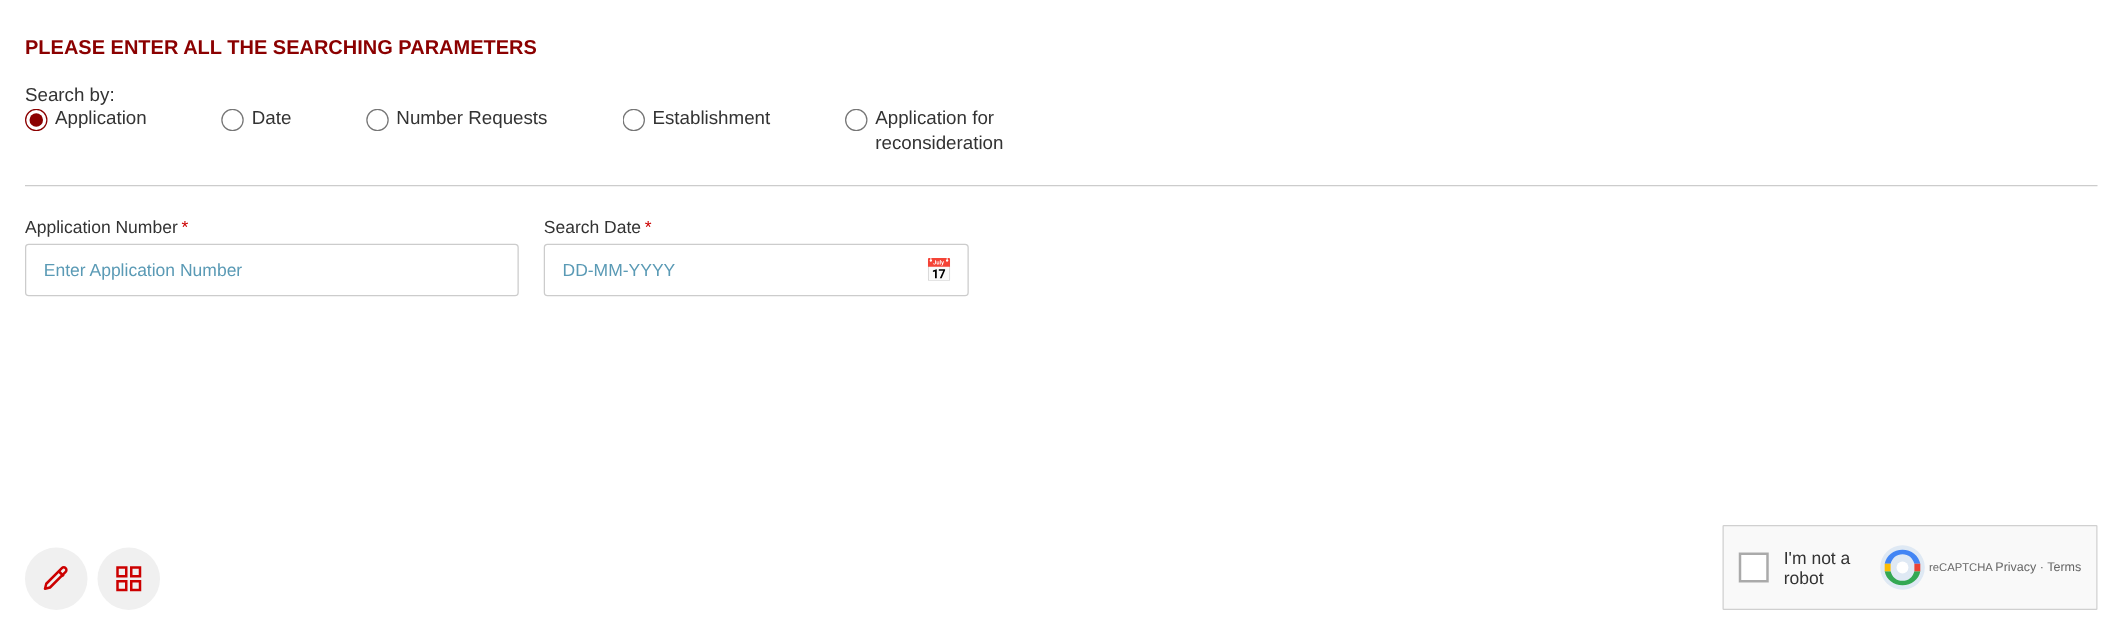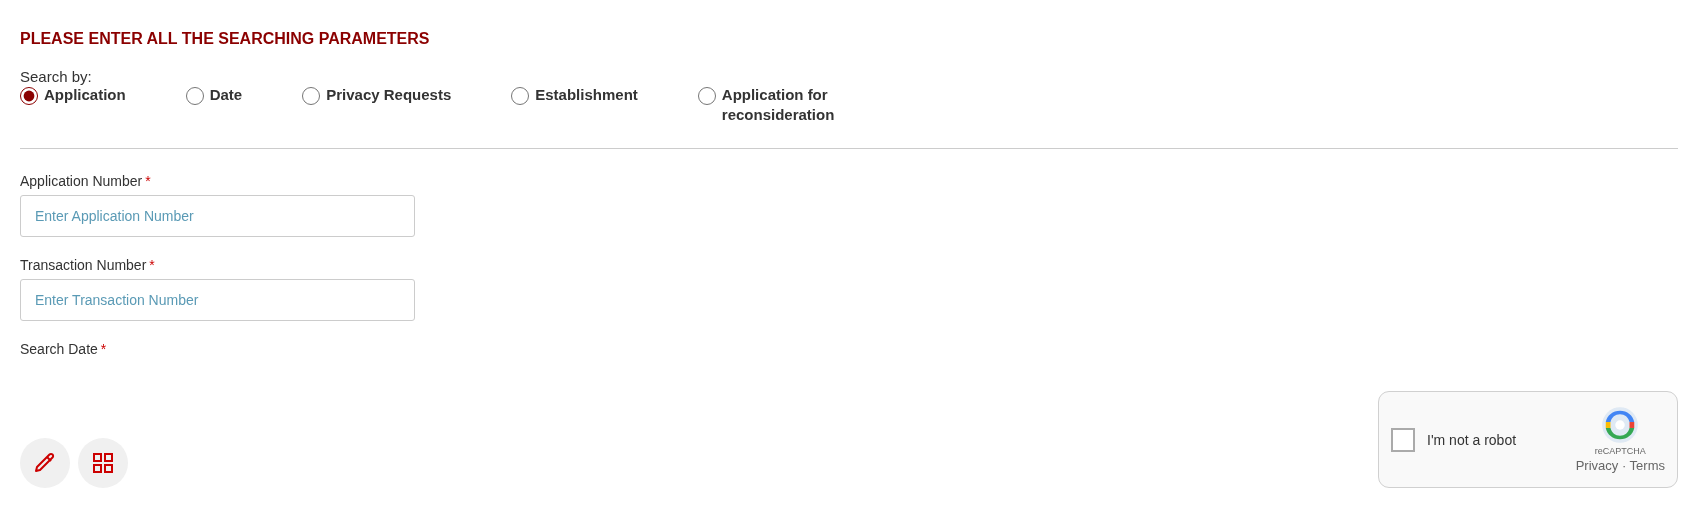--- a/index.html
+++ b/index.html
@@ -38,32 +38,30 @@
       width: 18px;
       height: 18px;
       margin-top: 2px;
       cursor: pointer;
     }
     .radio-label {
       font-size: 15px;
       color: #333;
       max-width: 180px;
       line-height: 1.3;
-      font-weight: bold;
     }
     .divider {
       border: none;
       border-top: 1px solid #ccc;
       margin-bottom: 24px;
     }
     .form-row {
       display: flex;
       gap: 20px;
       align-items: flex-start;
-      flex-direction: column;
     }
     .form-field {
       display: flex;
       flex-direction: column;
       gap: 6px;
     }
     .field-label {
       font-size: 14px;
       color: #333;
       font-weight: normal;
@@ -124,56 +122,55 @@
       font-size: 22px;
       color: #cc0000;
     }
     
     .recaptcha-box {
       position: absolute;
       bottom: 20px;
       right: 20px;
       width: 300px;
       border: 1px solid #d0d0d0;
-      border-radius: 11px;
+      border-radius: 1px;
       background: #f9f9f9;
       display: flex;
       align-items: center;
       padding: 14px 12px;
       gap: 12px;
     }
     .recaptcha-checkbox {
       width: 24px;
       height: 24px;
       border: 2px solid #aaa;
       background: #fff;
       flex-shrink: 0;
     }
     .recaptcha-text {
       font-size: 14px;
       color: #333;
       flex: 1;
     }
     .recaptcha-logo-area {
       display: flex;
-      flex-direction: column;
       align-items: center;
       gap: 2px;
     }
     .recaptcha-logo {
       width: 38px;
       height: 38px;
     }
     .recaptcha-brand {
       font-size: 9px;
       color: #666;
       text-align: center;
     }
     .recaptcha-links {
-      font-size: 13px;
+      font-size: 10px;
       color: #666;
     }
   </style>
 </head>
 <body>
 
 <h1 class="page-title">PLEASE ENTER ALL THE SEARCHING PARAMETERS</h1>
 
 <div class="search-by-label">Search by:</div>
 
@@ -181,21 +178,21 @@
   <label class="radio-option">
     <input type="radio" name="search_type" checked="" style="">
     <span class="radio-label">Application</span>
   </label>
   <label class="radio-option">
     <input type="radio" name="search_type" style="">
     <span class="radio-label">Date</span>
   </label>
   <label class="radio-option">
     <input type="radio" name="search_type" style="">
-    <span class="radio-label">Privacy Requests</span>
+    <span class="radio-label">Number Requests</span>
   </label>
   <label class="radio-option">
     <input type="radio" name="search_type" style="">
     <span class="radio-label">Establishment</span>
   </label>
   <label class="radio-option">
     <input type="radio" name="search_type" style="">
     <span class="radio-label">Application for reconsideration</span>
   </label>
 </div>
@@ -204,31 +201,29 @@
 
 <div class="form-row">
 
   <div class="form-field">
     <label class="field-label">
       <span>Application Number</span><span class="required-star">*</span>
     </label>
     <input class="field-input app-number-field" type="text" placeholder="Enter Application Number" style="">
   </div>
 
-  <div class="form-field">
-    <label class="field-label">
-      <span>Transaction Number</span><span class="required-star">*</span>
-    </label>
-    <input class="field-input transaction-field" type="text" placeholder="Enter Transaction Number" style="">
-  </div>
 
   <div class="form-field">
     <label class="field-label">
       <span>Search Date</span><span class="required-star">*</span>
     </label>
+    <div class="date-field-wrapper">
+      <input class="field-input" type="text" placeholder="DD-MM-YYYY" style="">
+      <span class="calendar-icon">📅</span>
+    </div>
   </div>
 </div>
 
 <div class="bottom-icons">
   <button class="icon-btn">
     <svg width="24" height="24" viewBox="0 0 24 24" fill="none" xmlns="http://www.w3.org/2000/svg">
       <path d="M16.5 3.5a2.121 2.121 0 013 3L7 19l-4 1 1-4L16.5 3.5z" stroke="#cc0000" stroke-width="2" stroke-linecap="round" stroke-linejoin="round"></path>
       <line x1="14" y1="6" x2="18" y2="10" stroke="#cc0000" stroke-width="2"></line>
     </svg>
   </button>

